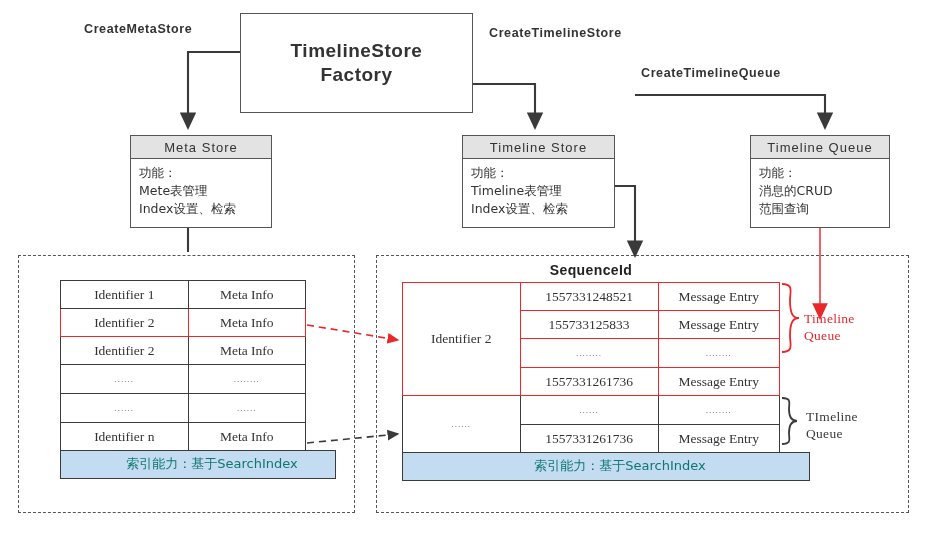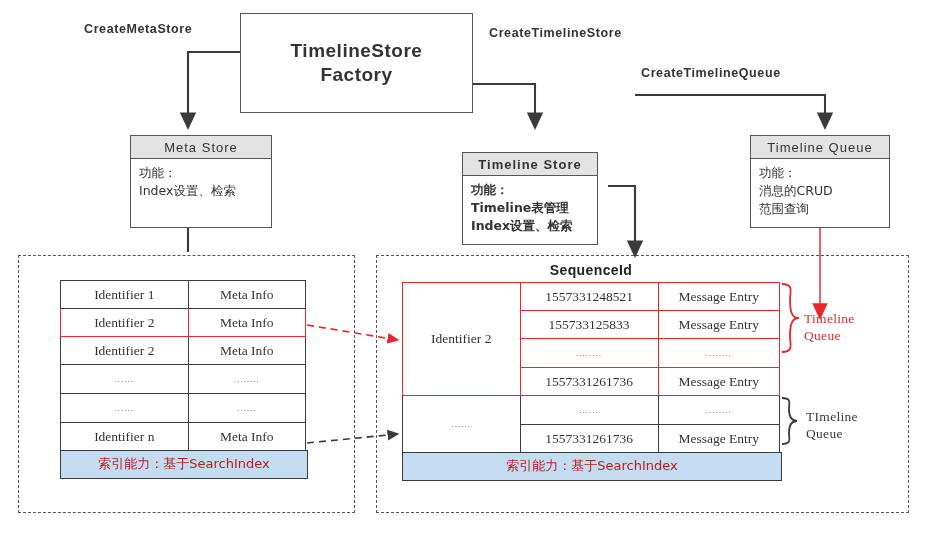--- a/index.html
+++ b/index.html
@@ -46,21 +46,21 @@
   .tbl{position:absolute;border-collapse:collapse;background:#fff;}
   .tbl td{
     border:1.4px solid #3b3b3b;text-align:center;vertical-align:middle;
     font-size:13.5px;color:#333;font-family:"Liberation Serif","DejaVu Serif",serif;
     padding:0;
   }
   .tbl td.dots{font-size:9px;letter-spacing:1px;color:#555;}
   .idxbar{
     background:#c3dcf2;border:1.4px solid #3b3b3b;
     display:flex;align-items:center;justify-content:center;
-    font-size:13px;color:#b91c1c;font-family:"DejaVu Sans",sans-serif;
+    font-size:13px;color:#0f766e;font-family:"DejaVu Sans",sans-serif;padding-left:28px;
   }
 
   .hl-red{border-color:#e8282b !important;}
 
   .qlabel{
     font-size:13.5px;line-height:1.28;letter-spacing:.3px;
     font-family:"Liberation Serif","DejaVu Serif",serif;white-space:nowrap;
   }
   .qlabel.red{color:#e8282b;}
   .qlabel.dark{color:#3a3a3a;}
@@ -124,25 +124,26 @@
     <div>
       <div>TimelineStore</div>
       <div>Factory</div>
     </div>
   </div>
 
   <div class="abs component" style="left:130px;top:135px;width:142px;height:93px;">
     <div class="ttl">Meta Store</div>
     <div class="bdy">
       <div>功能：</div>
+      <div>Mete表管理</div>
       <div>Index设置、检索</div>
     </div>
   </div>
 
-  <div class="abs component" style="left:462px;top:152px;width:136px;height:93px;font-weight:bold;">
+  <div class="abs component" style="left:462px;top:135px;width:153px;height:93px;">
     <div class="ttl">Timeline Store</div>
     <div class="bdy">
       <div>功能：</div>
       <div>Timeline表管理</div>
       <div>Index设置、检索</div>
     </div>
   </div>
 
   <div class="abs component" style="left:750px;top:135px;width:140px;height:93px;">
     <div class="ttl">Timeline Queue</div>

